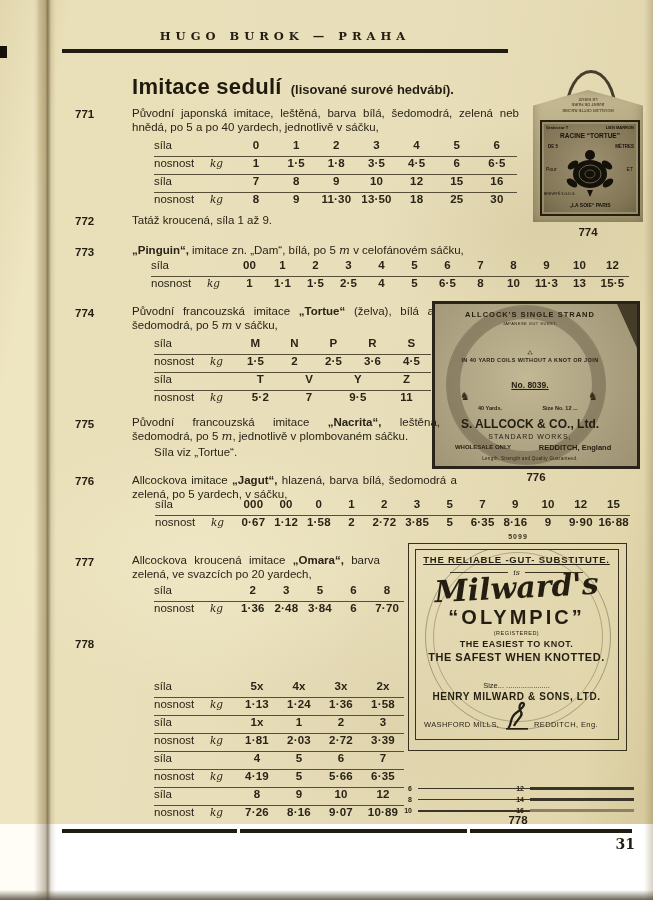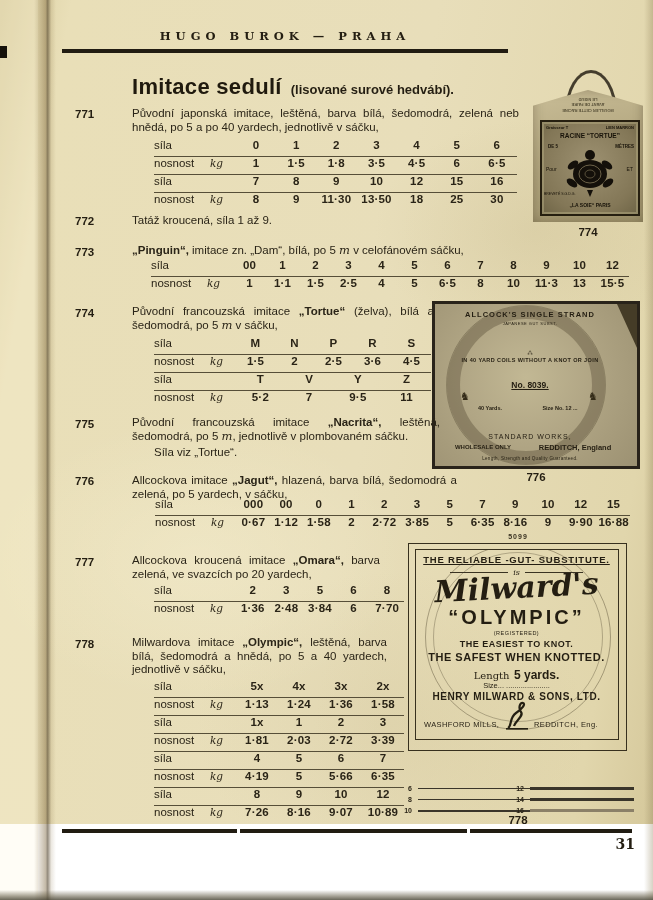--- a/index.html
+++ b/index.html
@@ -285,20 +285,21 @@
     <div class="jag-tri"></div>
     <span class="jt" style="top:6px;font-size:7.5px;font-weight:bold;letter-spacing:1px">ALLCOCK'S  SINGLE  STRAND</span>
     <span class="jt" style="top:17px;font-size:4px;letter-spacing:.5px">JAPANESE GUT SUBST.</span>
     <span class="jt" style="top:45px;font-size:5px">⁂</span>
     <span class="jt" style="top:53px;font-size:5.5px;font-weight:bold;letter-spacing:.4px">IN 40 YARD COILS WITHOUT A KNOT OR JOIN</span>
     <span class="jt" style="top:76px;font-size:8.5px;font-weight:bold;text-decoration:underline">No. 8039.</span>
     <span class="jt" style="left:24px;top:86px;width:12px;font-size:11px;color:#332b18">♞</span>
     <span class="jt" style="left:152px;top:86px;width:12px;font-size:11px;color:#332b18">♞</span>
     <span class="jt" style="left:30px;top:101px;width:50px;font-size:5.5px;font-weight:bold">40 Yards.</span>
     <span class="jt" style="left:95px;top:101px;width:60px;font-size:5.5px;font-weight:bold">Size No. 12 ...</span>
+    <span class="jt" style="top:113px;font-size:12px;font-weight:bold">S. ALLCOCK &amp; CO., Ltd.</span>
     <span class="jt" style="top:129px;font-size:7px;letter-spacing:1px">STANDARD WORKS,</span>
     <span class="jt" style="left:8px;top:140px;width:80px;font-size:6px;font-weight:bold">WHOLESALE ONLY</span>
     <span class="jt" style="left:92px;top:139px;width:96px;font-size:7.5px;font-weight:bold">REDDITCH, England</span>
     <span class="jt" style="top:152px;font-size:4.5px;letter-spacing:.3px">Length, Strength and Quality Guaranteed.</span>
   </div>
   <div class="abs caption" style="left:432px;top:471px;width:208px">776</div>
 
   <div class="abs inum" style="left:75px;top:418px">775</div>
   <div class="abs itext" style="left:132px;top:416px;width:308px"><span>Původní francouzská imitace </span><span class="b">„Nacrita“,</span><span> leštěná, šedomodrá, po 5 </span><span class="i">m</span><span>, jednotlivě v plombovaném sáčku.</span></div>
   <div class="abs extra" style="left:154px;top:446px">Síla viz „Tortue“.</div>
@@ -349,24 +350,20 @@
     <div class="mt is-row" style="top:18px">
       <span class="ln"></span>
       <span style="font-size:8px;font-style:italic;font-family:'DejaVu Serif',serif">is</span>
       <span class="ln"></span>
     </div>
     <span class="mt" style="top:20px;font-size:30px;font-weight:bold;font-style:italic;font-family:'DejaVu Serif',serif;transform:rotate(-3deg)">Milward's</span>
     <span class="mt" style="top:56px;font-size:20px;font-weight:bold;letter-spacing:3px">“OLYMPIC”</span>
     <span class="mt" style="top:80px;font-size:5.5px;letter-spacing:.5px">(REGISTERED)</span>
     <span class="mt" style="top:89px;font-size:9px;font-weight:bold;letter-spacing:.5px">THE EASIEST TO KNOT.</span>
     <span class="mt" style="top:101px;font-size:11px;font-weight:bold;letter-spacing:.5px">THE SAFEST WHEN KNOTTED.</span>
-    <span class="mt" style="top:115px">
-      <span style="font-size:10px;font-family:'DejaVu Serif',serif">Length</span>
-      <span style="font-size:12px;font-weight:bold">5 yards.</span>
-    </span>
     <span class="mt" style="top:131px;font-size:7.5px">Size... .....................</span>
     <span class="mt" style="top:141px;font-size:10px;font-weight:bold;letter-spacing:.6px">HENRY MILWARD &amp; SONS, LTD.</span>
     <svg style="position:absolute;left:86px;top:150px" width="30" height="32" viewBox="0 0 30 32">
       <path d="M6 28 C 10 26, 7 18, 14 13 C 20 9, 24 4, 21 3 C 18 2, 16 8, 19 12 C 22 16, 14 20, 12 26" fill="none" stroke="#241f12" stroke-width="2.2"></path>
       <rect x="4" y="28" width="22" height="1.6" fill="#241f12"></rect>
     </svg>
     <span class="mt" style="left:8px;top:170px;width:80px;font-size:7.5px;letter-spacing:.4px;text-align:left">WASHFORD MILLS,</span>
     <span class="mt" style="left:118px;top:170px;width:80px;font-size:7.5px;letter-spacing:.4px;text-align:left">REDDITCH, Eng.</span>
   </div>
 
@@ -387,21 +384,20 @@
         <span class="tunit">kg</span>
         <span class="tcell">1·36</span>
         <span class="tcell">2·48</span>
         <span class="tcell">3·84</span>
         <span class="tcell">6</span>
         <span class="tcell">7·70</span>
       </div>
     </div>
 
   <div class="abs inum" style="left:75px;top:638px">778</div>
-  <div class="abs itext" style="left:132px;top:636px;width:255px"><span>Milwardova imitace </span><span class="b">„Olympic“,</span><span> leštěná, barva bílá, šedomodrá a hnědá, po 5 a 40 yardech, jednotlivě v sáčku,</span></div>
   <div class="abs tbl" style="left:154px;top:680px;width:250px">
       <div class="trow tline">
         <span class="tlabel">síla</span>
         <span class="tunit"></span>
         <span class="tcell">5x</span>
         <span class="tcell">4x</span>
         <span class="tcell">3x</span>
         <span class="tcell">2x</span>
       </div>
       <div class="trow tline">

